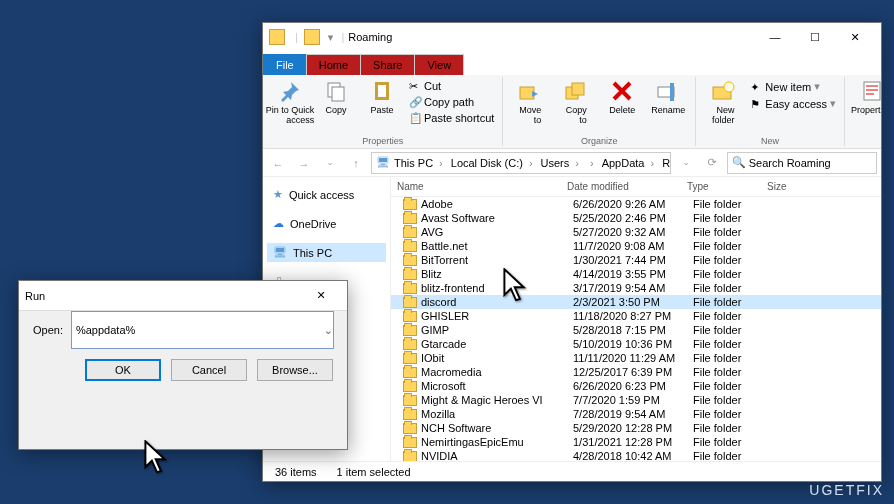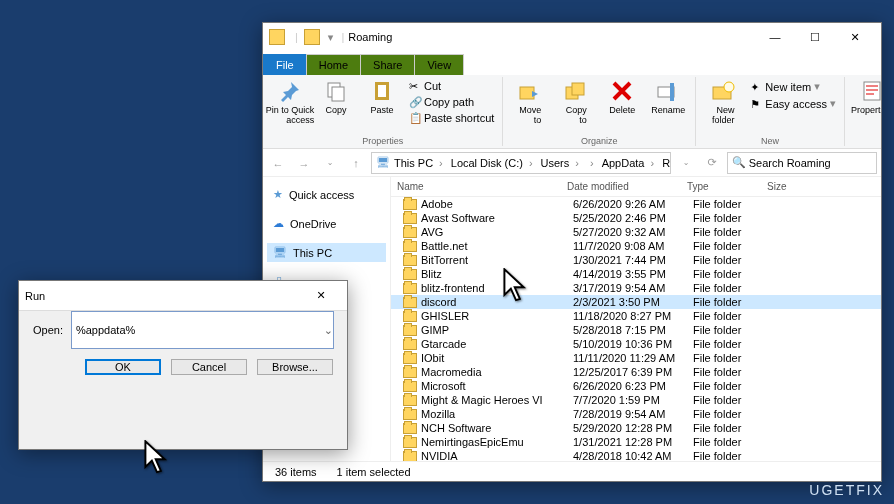--- a/index.html
+++ b/index.html
@@ -6,21 +6,21 @@
 body{background:#1a3d6d;width:894px;height:504px;position:relative;overflow:hidden}
 .window{position:absolute;background:#fff;border:1px solid #777;box-shadow:0 4px 20px rgba(0,0,0,.4)}
 
 .explorer{left:262px;top:22px;width:620px;height:460px;display:flex;flex-direction:column}
 .titlebar{height:28px;display:flex;align-items:center;padding:0 6px;background:#fff}
 .titlebar .icon{width:16px;height:16px;background:#ffd560;border:1px solid #c8a035;margin-right:4px}
 .titlebar .txt{flex:0 0 auto}
 .titlebar .spacer{flex:1}
 .winbtn{width:40px;height:22px;display:flex;justify-content:center;align-items:center}
 .tabs{height:24px;display:flex;align-items:flex-end;background:#fff}
-.tab{padding:4px 12px;border:1px solid #ccc;border-bottom:none;background:#4d7c0f;margin-right:-1px}
+.tab{padding:4px 12px;border:1px solid #ccc;border-bottom:none;background:#b91c1c;margin-right:-1px}
 .tab.active{background:#1979ca;color:#fff;border-color:#1979ca}
 .ribbon{height:74px;background:#f5f6f7;border-bottom:1px solid #ddd;display:flex;padding:2px 0;overflow:hidden}
 .group{border-right:1px solid #ddd;padding:0 6px;display:flex;flex-direction:column;align-items:center;justify-content:space-between}
 .group .row{display:flex;gap:4px;align-items:flex-start}
 .bigbtn{display:flex;flex-direction:column;align-items:center;width:42px;padding-top:2px;gap:2px}
 .bigbtn .glyph{width:24px;height:24px}
 .bigbtn span{font-size:9px;text-align:right;line-height:10px}
 .smallbtn{display:flex;align-items:center;gap:3px;font-size:10px;padding:1px 2px;white-space:nowrap}
 .smallbtn .g{width:12px;height:12px}
 .group .cap{font-size:9px;color:#666}
@@ -51,21 +51,21 @@
 .status{height:20px;border-top:1px solid #eee;display:flex;align-items:center;padding:0 12px;gap:20px;font-size:10px;color:#555}
 
 .run{left:18px;top:280px;width:330px;height:170px;background:#f0f0f0;display:flex;flex-direction:column}
 .run .titlebar{height:30px;background:#fff;border-bottom:1px solid #ddd}
 .run .inner{padding:12px 14px;display:flex;gap:10px}
 .run .runicon{width:32px;height:32px;flex:0 0 32px}
 .run .msg{font-size:11px;line-height:14px}
 .run .openrow{display:flex;align-items:center;gap:8px;padding:0 14px}
 .run .openrow input{flex:1;height:38px;border:1px solid #7a9acb;padding:12px 4px;font-size:11px}
 .run .btns{display:flex;justify-content:flex-end;gap:10px;padding:10px 14px}
-.run .btns button{width:76px;height:16px;background:#e9e9e9;border:1px solid #aaa}
+.run .btns button{width:76px;height:22px;background:#e9e9e9;border:1px solid #aaa}
 .run .btns button.primary{border:2px solid #0078d7}
 
 .cursor{position:absolute;pointer-events:none}
 .cursor svg{filter:drop-shadow(1px 1px 1px rgba(0,0,0,.5))}
 
 .wm{position:absolute;right:10px;bottom:6px;color:#cfe0f3;font-size:14px;letter-spacing:2px;font-weight:300}
 </style>
 </head>
 <body>
 

